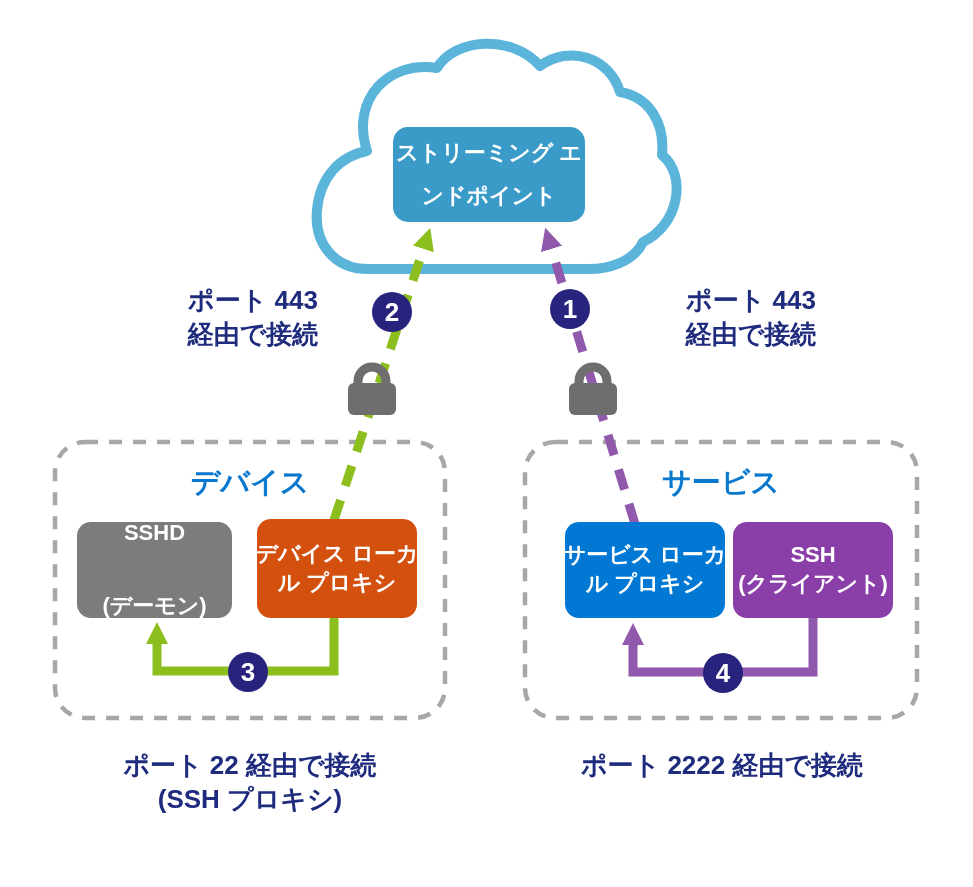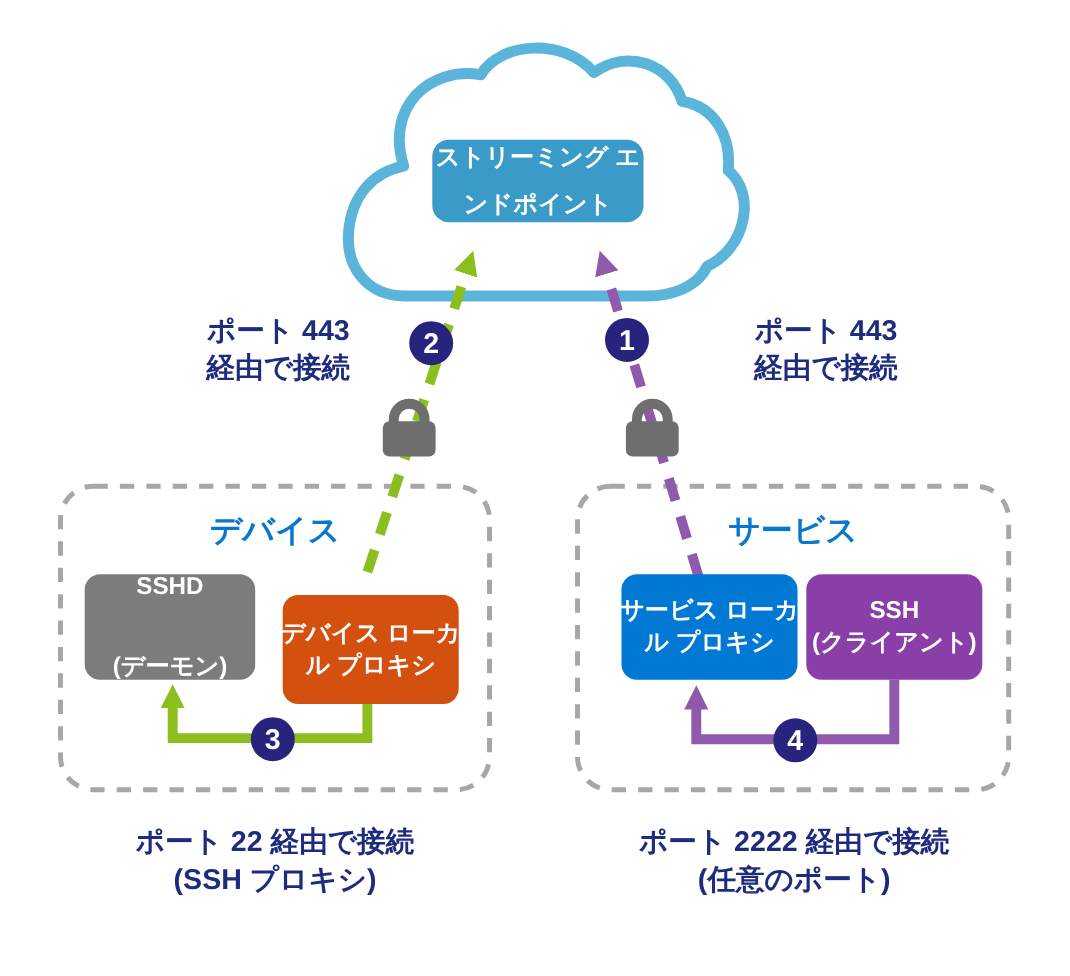--- a/index.html
+++ b/index.html
@@ -25,23 +25,23 @@
   .fill-purple{fill:var(--purple-connector);}
   .lock-body{fill:var(--lock-gray);}
   .lock-shackle{fill:none;stroke:var(--lock-gray);stroke-width:9;}
   .abs{position:absolute;}
   .boxtext{
     display:flex;flex-direction:column;align-items:center;justify-content:center;
     color:#fff;font-weight:700;font-size:22px;line-height:1.3;text-align:center;
     border-radius:14px;
   }
   .boxtext span{white-space:nowrap;}
-  .ep{left:393px;top:127px;width:192px;height:75px;background:var(--endpoint-box);border-radius:15px;gap:14px;}
+  .ep{left:393px;top:127px;width:192px;height:95px;background:var(--endpoint-box);border-radius:15px;gap:14px;}
   .sshd{left:77px;top:522px;width:155px;height:96px;background:var(--sshd-box);gap:44px;}
-  .dproxy{left:257px;top:519px;width:160px;height:99px;background:var(--device-proxy-box);margin-top:22px;}
+  .dproxy{left:257px;top:519px;width:160px;height:99px;background:var(--device-proxy-box);}
   .sproxy{left:553px;top:522px;width:160px;height:96px;background:var(--service-proxy-box);margin-left:12px;}
   .sshc{left:733px;top:522px;width:160px;height:96px;background:var(--ssh-box);}
   .navy{
     color:var(--label-navy);font-weight:700;font-size:26px;line-height:1.32;text-align:center;
   }
   .navy span{display:block;white-space:nowrap;}
   .tl-left{left:133px;top:283px;width:240px;}
   .tl-right{left:631px;top:283px;width:240px;}
   .bl-left{left:70px;top:748px;width:360px;}
   .bl-right{left:542px;top:748px;width:360px;}
@@ -135,16 +135,15 @@
 
   <div class="abs badge b3">3</div>
   <div class="abs badge b4">4</div>
 
   <div class="abs navy bl-left">
     <span>ポート 22 経由で接続</span>
     <span>(SSH プロキシ)</span>
   </div>
   <div class="abs navy bl-right">
     <span>ポート 2222 経由で接続</span>
-    <span>(任意のポート)</span>
   </div>
 
 </div>
 
 </body></html>

